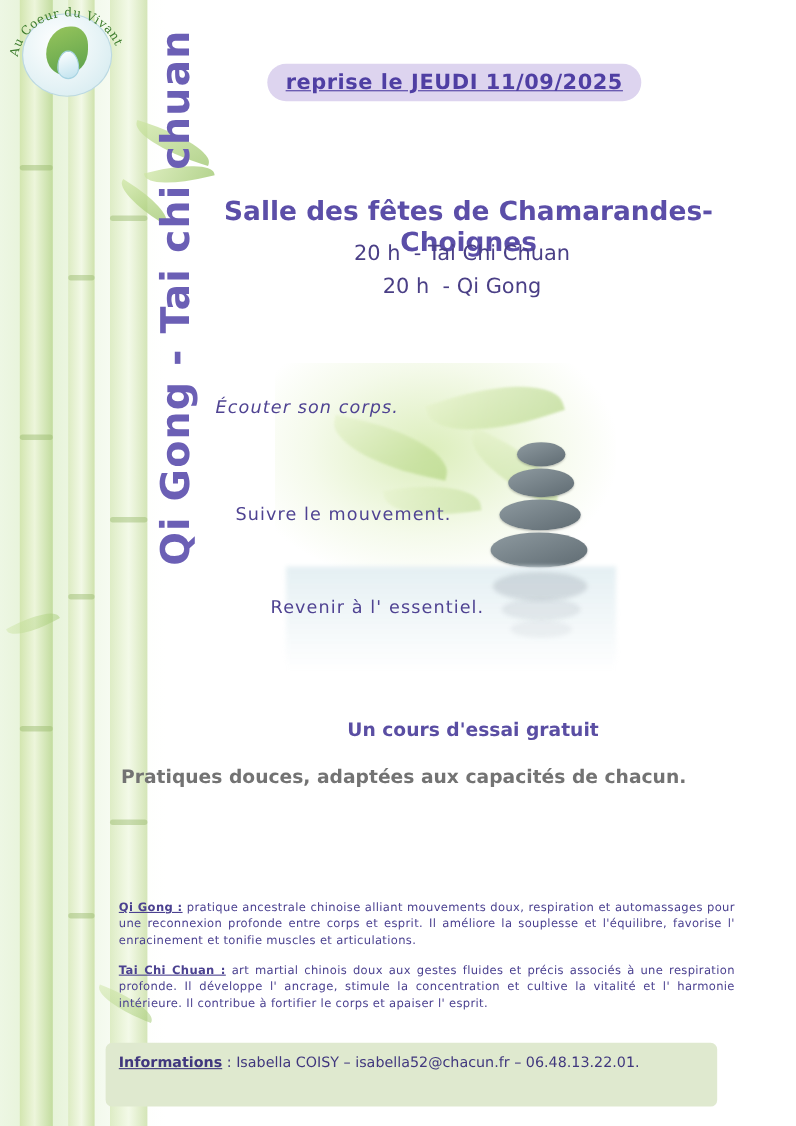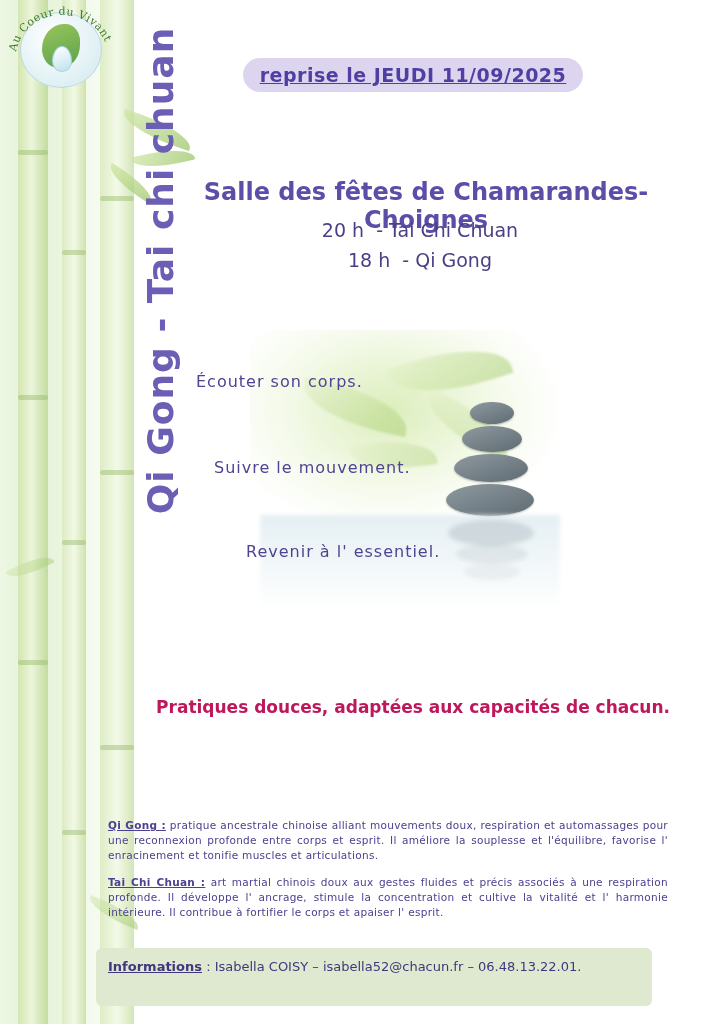--- a/index.html
+++ b/index.html
@@ -212,42 +212,42 @@
     filter: blur(2px);
   }
 
   
   .mantra {
     position: absolute;
     color: #4f4392;
     font-size: 16px;
     letter-spacing: 1px;
   }
-  .m1 { left: 196px; top: 372px; }
+  .m1 { left: 196px; top: 360px; font-style: italic; }
   .m2 { left: 214px; top: 458px; }
   .m3 { left: 246px; top: 542px; }
 
   
   .offer1 {
     position: absolute;
     left: 150px; top: 654px;
     width: 560px;
     text-align: center;
     font-size: 17px;
     font-weight: bold;
     color: #5a4ea3;
   }
   .offer2 {
     position: absolute;
     left: 110px; top: 697px;
     width: 560px;
-    text-align: right;
+    text-align: left;
     font-size: 17px;
     font-weight: bold;
-    color: #be185d;
+    color: #737373;
   }
 
   
   .desc {
     position: absolute;
     left: 108px;
     top: 818px;
     width: 560px;
     color: #4b4190;
     font-size: 10.5px;
@@ -327,21 +327,21 @@
   <div class="vertical-title">Qi Gong - Tai chi chuan</div>
 
   <div class="banner">
     <span>reprise le JEUDI 11/09/2025</span>
   </div>
 
   <div class="venue">Salle des fêtes de Chamarandes-Choignes</div>
 
   <div class="times">
     <div class="row">20 h  - Tai Chi Chuan</div>
-    <div class="row">18 h  - Qi Gong</div>
+    <div class="row">20 h  - Qi Gong</div>
   </div>
 
   <div class="zen">
     <div class="glow"></div>
     <div class="bgleaf" style="left:150px; top:20px;  width:120px; height:42px; transform:rotate(-18deg);"></div>
     <div class="bgleaf" style="left:60px;  top:58px;  width:110px; height:38px; transform:rotate(12deg);"></div>
     <div class="bgleaf" style="left:180px; top:78px;  width:96px;  height:34px; transform:rotate(26deg); opacity:.45;"></div>
     <div class="bgleaf" style="left:110px; top:110px; width:86px;  height:30px; transform:rotate(-8deg); opacity:.4;"></div>
 
     <div class="stone" style="left:230px; top:72px;  width:44px; height:22px;"></div>
@@ -352,20 +352,21 @@
     <div class="water"></div>
     <div class="reflection" style="left:208px; top:190px; width:86px; height:26px;"></div>
     <div class="reflection" style="left:216px; top:214px; width:72px; height:20px; opacity:.6;"></div>
     <div class="reflection" style="left:224px; top:234px; width:56px; height:16px; opacity:.4;"></div>
   </div>
 
   <div class="mantra m1">Écouter son corps.</div>
   <div class="mantra m2">Suivre le mouvement.</div>
   <div class="mantra m3">Revenir à l' essentiel.</div>
 
+  <div class="offer1">Un cours d'essai gratuit</div>
   <div class="offer2">Pratiques douces, adaptées aux capacités de chacun.</div>
 
   <div class="desc">
     <p>
       <span class="term">Qi Gong :</span><span> pratique ancestrale chinoise alliant mouvements doux, respiration et automassages pour une reconnexion profonde entre corps et esprit. Il améliore la souplesse et l'équilibre, favorise l' enracinement et tonifie muscles et articulations.</span>
     </p>
     <p>
       <span class="term">Tai Chi Chuan :</span><span> art martial chinois doux aux gestes fluides et précis associés à une respiration profonde. Il développe l' ancrage, stimule la concentration et cultive la vitalité et l' harmonie intérieure. Il contribue à fortifier le corps et apaiser l' esprit.</span>
     </p>
   </div>

